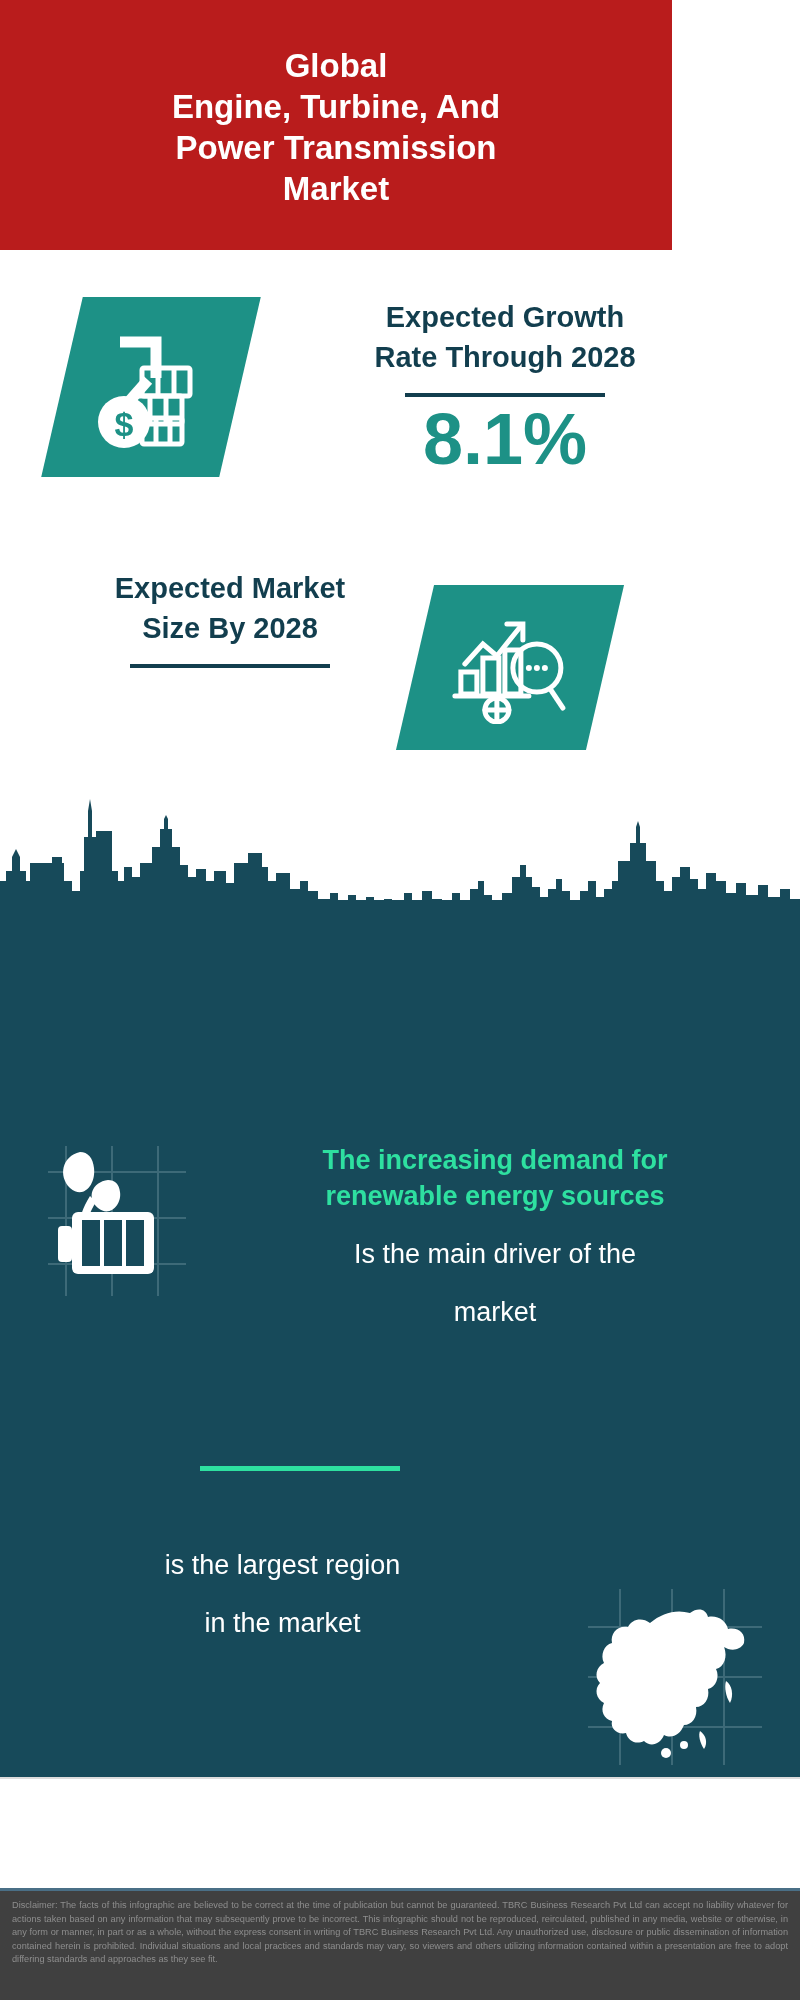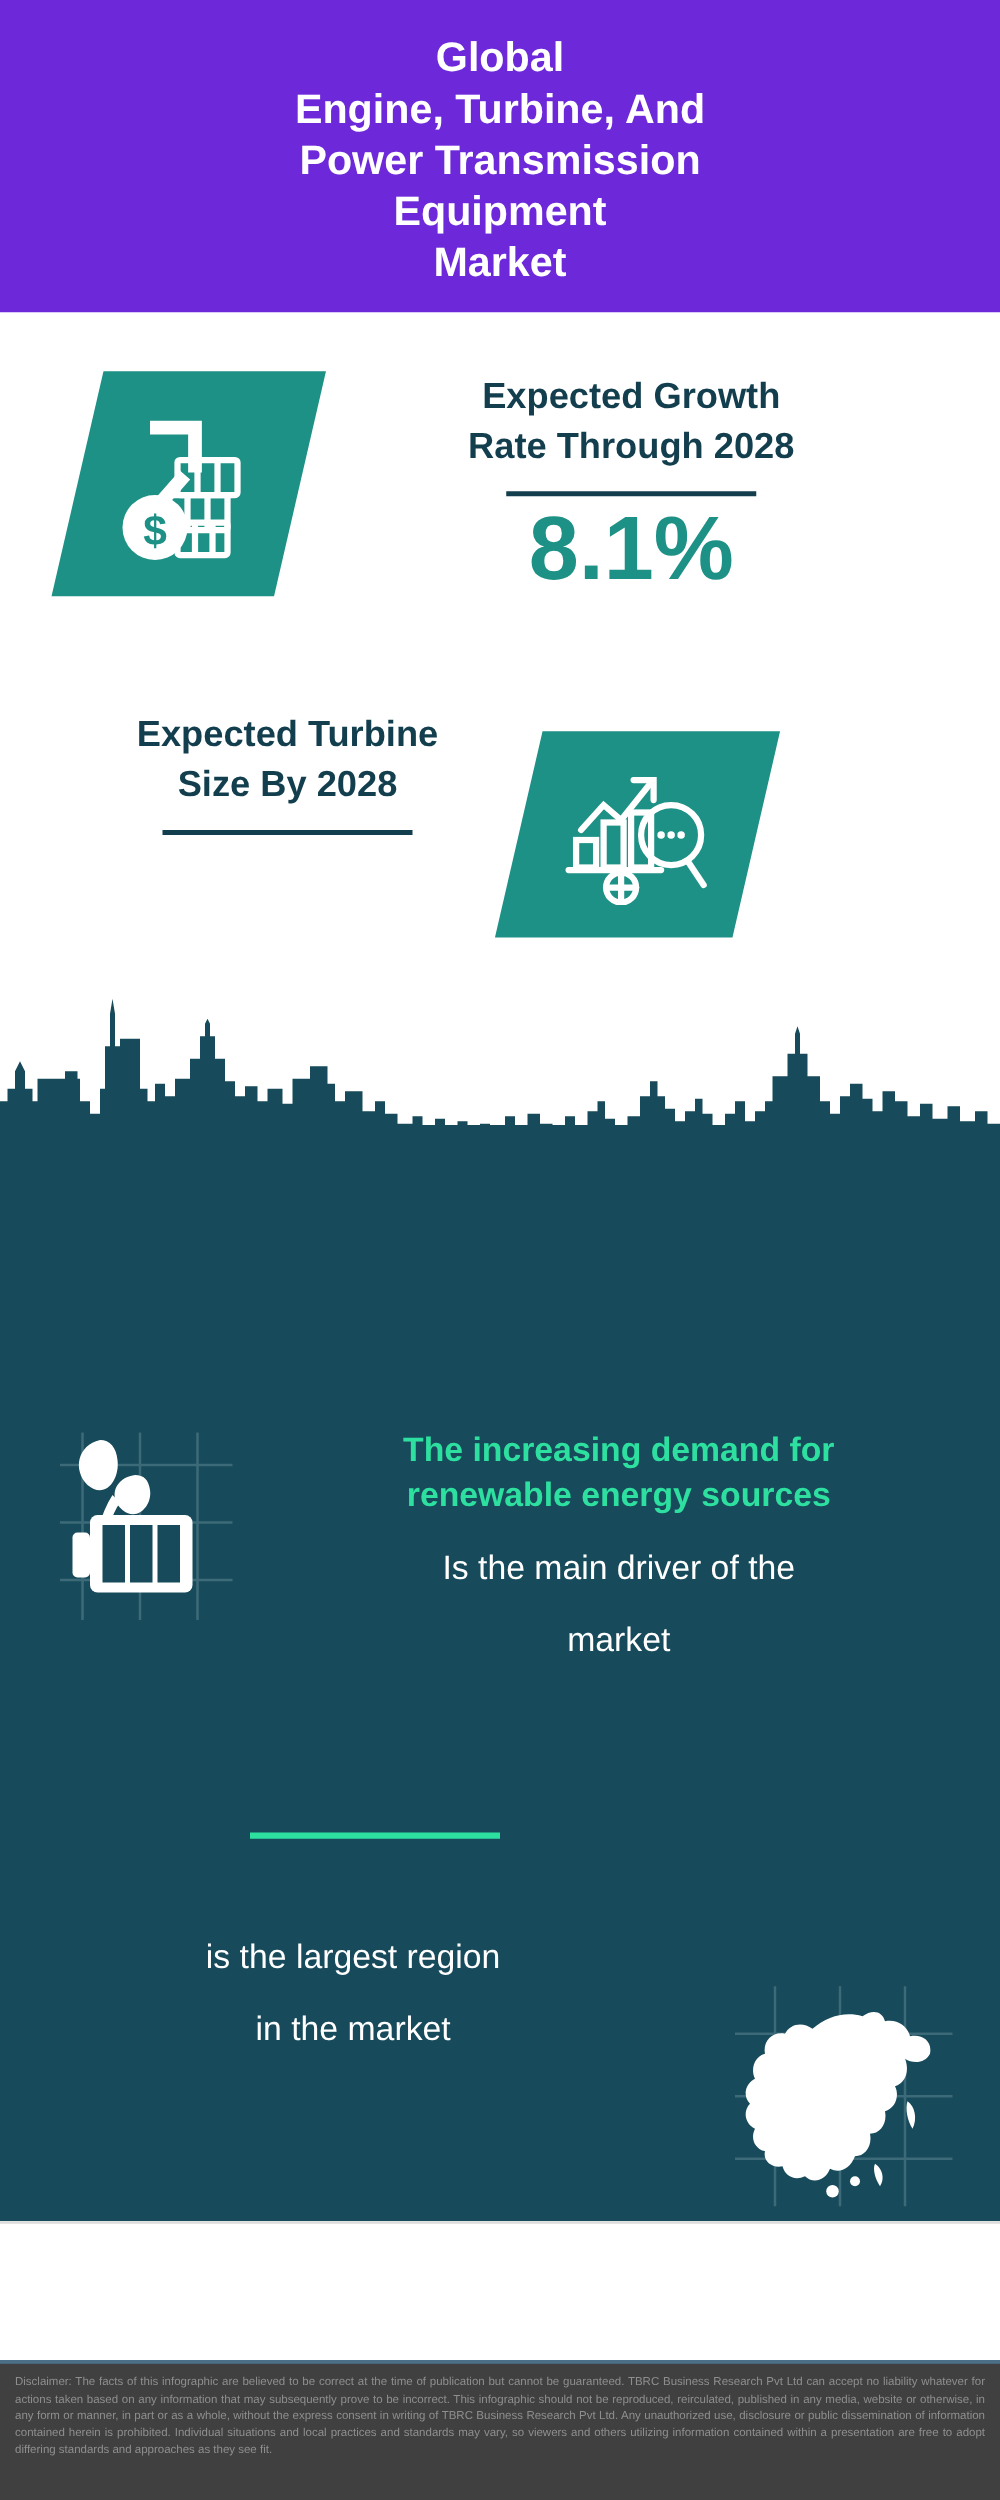--- a/index.html
+++ b/index.html
@@ -5,22 +5,22 @@
   * { margin:0; padding:0; box-sizing:border-box; }
   html,body { background:#ffffff; }
   body {
     width:800px; height:2000px; position:relative;
     font-family:"Liberation Sans", sans-serif;
     overflow:hidden;
   }
 
   
   #header {
-    position:absolute; left:0; top:0; width:800px; height:250px;
-    background:#6d28d9;
+    position:absolute; left:0; top:0; width:672px; height:250px;
+    background:#b91c1c;
     display:flex; flex-direction:column; align-items:center; justify-content:center;
     padding-top:4px;
   }
   #header .tline {
     color:#ffffff; font-weight:bold; font-size:33px; line-height:41px;
     text-align:center; letter-spacing:0px; white-space:nowrap;
   }
 
   
   #white-area {
@@ -90,21 +90,20 @@
     color:#8e8e8e; font-size:9.2px; line-height:13.6px; text-align:justify;
   }
 </style>
 </head>
 <body>
 
 <div id="header">
   <div class="tline">Global</div>
   <div class="tline">Engine, Turbine, And</div>
   <div class="tline">Power Transmission</div>
-  <div class="tline">Equipment</div>
   <div class="tline">Market</div>
 </div>
 
 <div id="white-area"></div>
 
 <div id="stat1-icon" class="para">
   <svg width="118" height="122" viewBox="0 0 118 122" fill="none">
 
     <path d="M12 104 L56 54" stroke="#ffffff" stroke-width="11"></path>
     <path d="M28 16 L64 16 L64 52" stroke="#ffffff" stroke-width="11" fill="none"></path>
@@ -127,21 +126,21 @@
 </div>
 
 <div id="stat1-text">
   <div class="stat-label">Expected Growth</div>
   <div class="stat-label">Rate Through 2028</div>
   <div class="stat-rule"></div>
   <div class="stat-value">8.1%</div>
 </div>
 
 <div id="stat2-text">
-  <div class="stat-label">Expected Turbine</div>
+  <div class="stat-label">Expected Market</div>
   <div class="stat-label">Size By 2028</div>
   <div class="stat-rule"></div>
 </div>
 
 <div id="stat2-icon" class="para">
   <svg width="118" height="112" viewBox="0 0 118 112" fill="none">
     <g stroke="#ffffff" stroke-width="5" fill="none" stroke-linecap="round">
 
       <polyline points="14,52 32,32 46,44 70,14"></polyline>
       <polyline points="56,12 72,12 72,28"></polyline>

